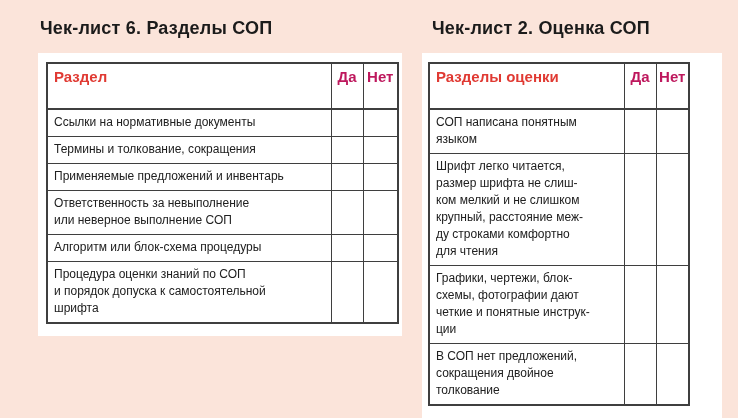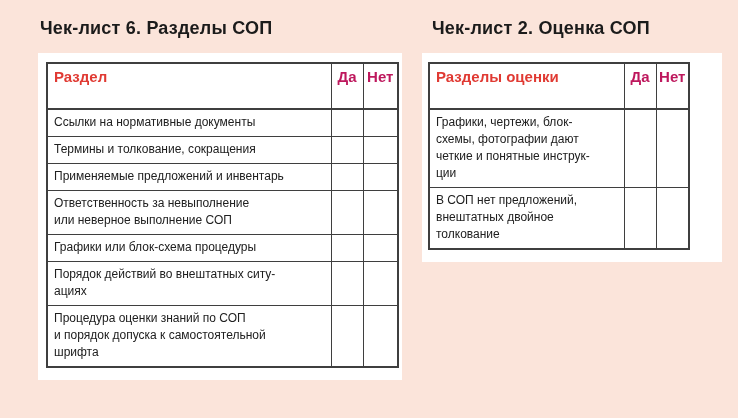--- a/index.html
+++ b/index.html
@@ -109,27 +109,21 @@
           <td class="yn"></td>
           <td class="yn"></td>
         </tr>
         <tr>
           <td class="main">Ответственность за невыполнение
 или неверное выполнение СОП</td>
           <td class="yn"></td>
           <td class="yn"></td>
         </tr>
         <tr>
-          <td class="main">Графики или блок-схема процедуры</td>
-          <td class="yn"></td>
-          <td class="yn"></td>
-        </tr>
-        <tr>
-          <td class="main">Порядок действий во внештатных ситу-
-ациях</td>
+          <td class="main">Алгоритм или блок-схема процедуры</td>
           <td class="yn"></td>
           <td class="yn"></td>
         </tr>
         <tr>
           <td class="main">Процедура оценки знаний по СОП
 и порядок допуска к самостоятельной
 шрифта</td>
           <td class="yn"></td>
           <td class="yn"></td>
         </tr>
@@ -149,30 +143,46 @@
         </colgroup>
       <thead>
         <tr>
           <th class="main">Разделы оценки</th>
           <th class="yn">Да</th>
           <th class="yn">Нет</th>
         </tr>
       </thead>
       <tbody>
         <tr>
+          <td class="main">СОП написана понятным
+языком</td>
+          <td class="yn"></td>
+          <td class="yn"></td>
+        </tr>
+        <tr>
+          <td class="main">Шрифт легко читается,
+размер шрифта не слиш-
+ком мелкий и не слишком
+крупный, расстояние меж-
+ду строками комфортно
+для чтения</td>
+          <td class="yn"></td>
+          <td class="yn"></td>
+        </tr>
+        <tr>
           <td class="main">Графики, чертежи, блок-
 схемы, фотографии дают
 четкие и понятные инструк-
 ции</td>
           <td class="yn"></td>
           <td class="yn"></td>
         </tr>
         <tr>
           <td class="main">В СОП нет предложений,
-внештатных двойное
+сокращения двойное
 толкование</td>
           <td class="yn"></td>
           <td class="yn"></td>
         </tr>
       </tbody>
     </table>
   </div>
 </section>
 
 </body></html>

